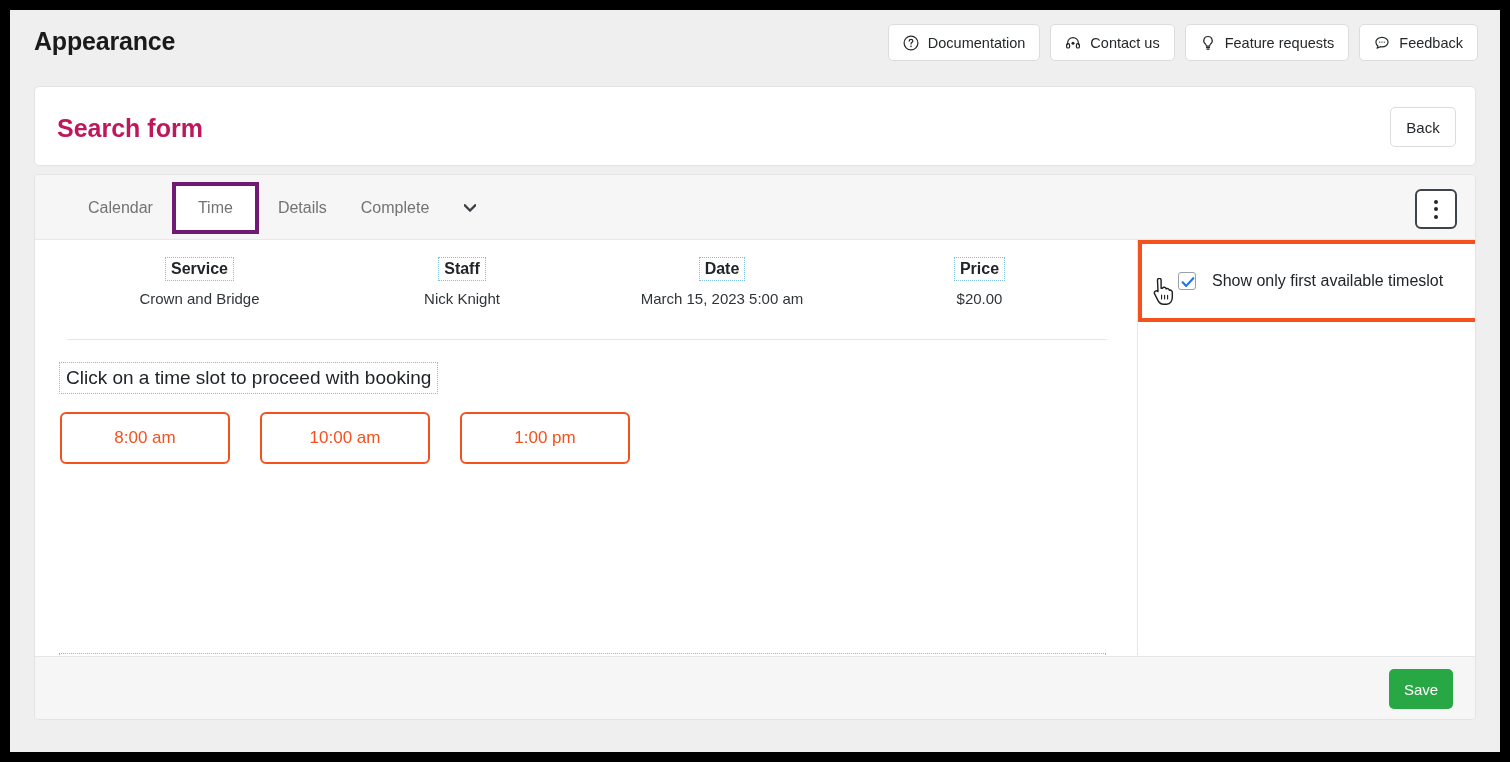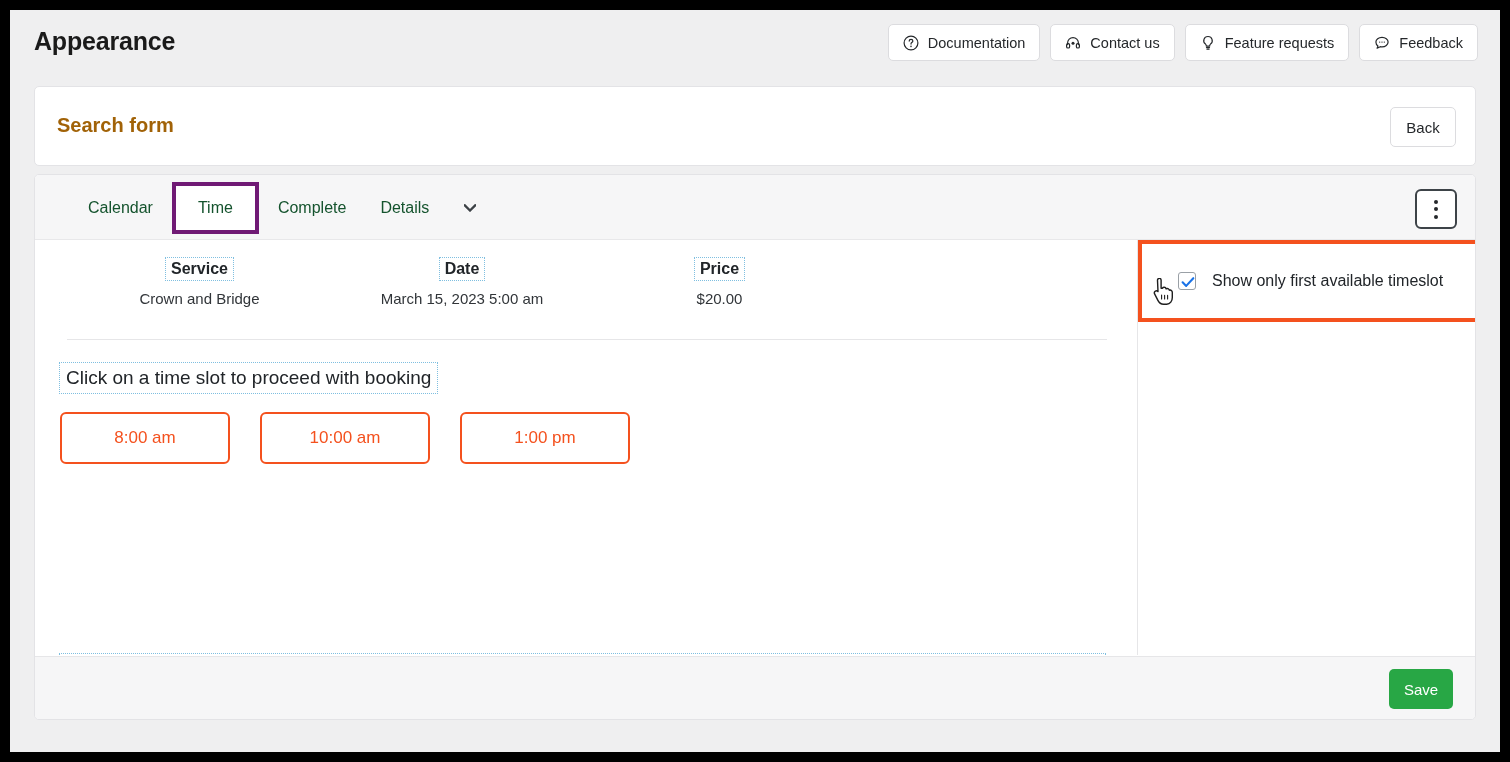--- a/index.html
+++ b/index.html
@@ -58,22 +58,22 @@
     position: absolute;
     left: 24px; top: 76px;
     width: 1442px; height: 80px;
     background: #ffffff;
     border: 1px solid #e3e3e6;
     border-radius: 5px;
   }
   #searchform-title {
     position: absolute;
     left: 22px; top: 27px;
-    font-size: 20px; font-weight: bold;
-    color: #a16207;
+    font-size: 25px; font-weight: bold;
+    color: #be185d;
   }
   #searchform-back {
     position: absolute;
     right: 19px; top: 20px;
     width: 66px; height: 40px;
     background: #ffffff;
     border: 1px solid #dcdcdf;
     border-radius: 5px;
     font-size: 15px;
     color: #25282b;
@@ -104,21 +104,21 @@
     position: absolute;
     left: 36px; top: 0;
     height: 65px;
     display: flex; align-items: center;
   }
   .tab {
     padding: 0 17px;
     height: 65px;
     display: flex; align-items: center;
     font-size: 16px;
-    color: #14532d;
+    color: #737373;
     cursor: pointer;
   }
   .tab.active {
     background: #ffffff;
     border: 4px solid #701a75;
     height: 52px;
     padding: 0 22px;
     margin: 0 2px;
   }
   #tab-dropdown-caret {
@@ -366,41 +366,45 @@
     <div id="searchform-title">Search form</div>
     <button id="searchform-back">Back</button>
   </div>
 
   <div id="main-card">
 
     <div id="tab-bar">
       <div id="tabs">
         <div class="tab">Calendar</div>
         <div class="tab active">Time</div>
+        <div class="tab">Details</div>
         <div class="tab">Complete</div>
-        <div class="tab">Details</div>
         <div id="tab-dropdown-caret">
           <svg width="12" height="8" viewBox="0 0 12 8">
             <path d="M0.8 1.3 L6 6.5 L11.2 1.3" fill="none" stroke="#3c4146" stroke-width="2.3" stroke-linecap="square"></path>
           </svg>
         </div>
       </div>
       <div id="kebab-button">
         <i></i>
         <i></i>
         <i></i>
       </div>
     </div>
 
     <div id="body-left">
 
       <div id="summary">
         <div class="sum-col service">
           <div><span class="sum-head">Service</span></div>
           <div class="sum-val">Crown and Bridge</div>
+        </div>
+        <div class="sum-col staff">
+          <div><span class="sum-head">Staff</span></div>
+          <div class="sum-val">Nick Knight</div>
         </div>
         <div class="sum-col date">
           <div><span class="sum-head">Date</span></div>
           <div class="sum-val">March 15, 2023 5:00 am</div>
         </div>
         <div class="sum-col price">
           <div><span class="sum-head">Price</span></div>
           <div class="sum-val">$20.00</div>
         </div>
       </div>

